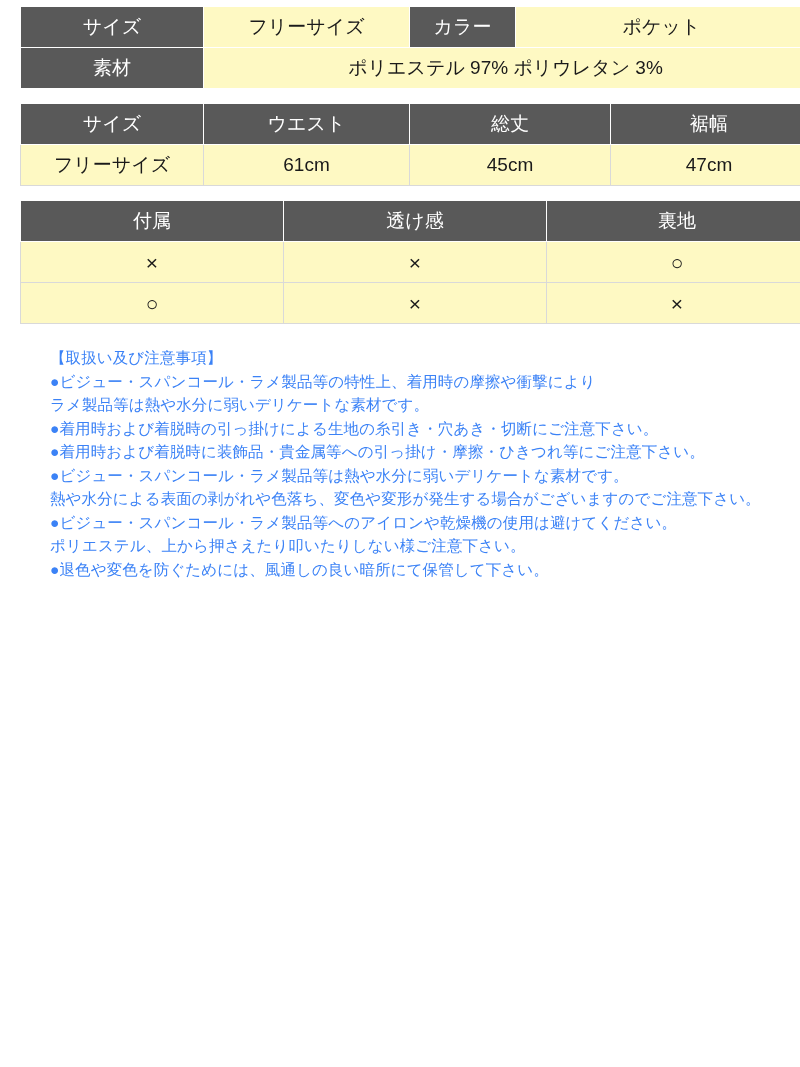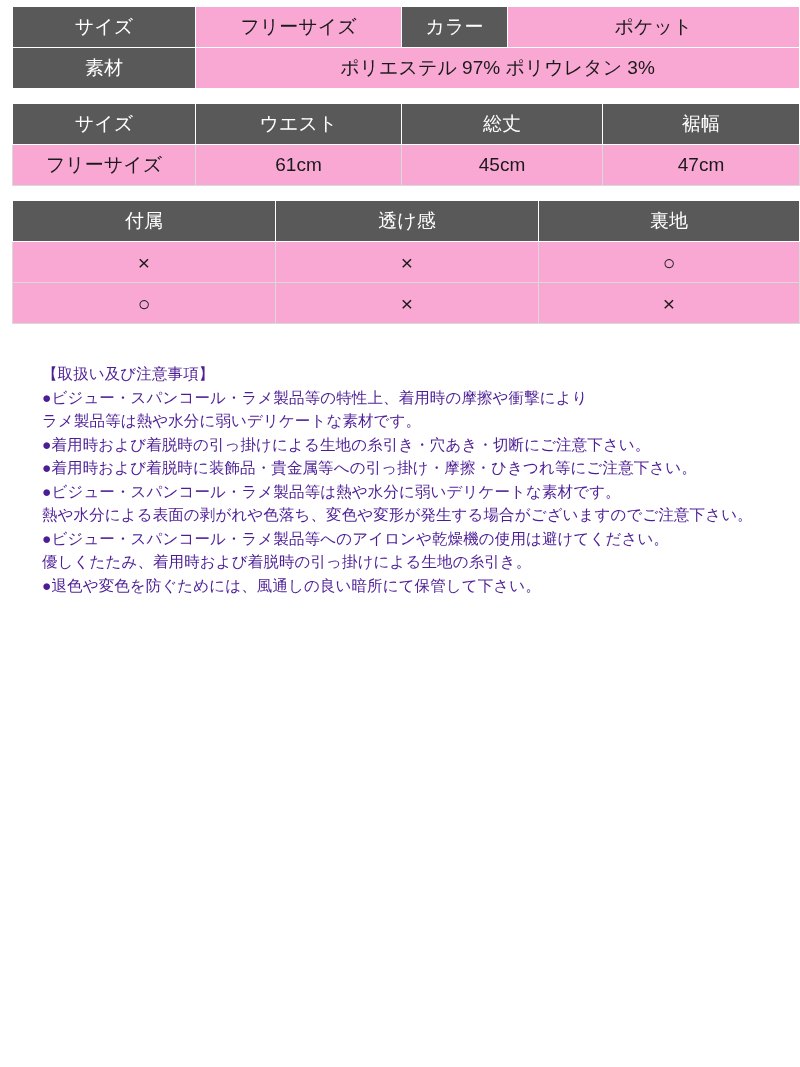--- a/index.html
+++ b/index.html
@@ -12,21 +12,21 @@
     background: #ffffff;
     font-family: "Liberation Sans", "DejaVu Sans", sans-serif;
     color: #000000;
     -webkit-font-smoothing: antialiased;
   }
   .page {
     width: 768px;
     height: 1067px;
     position: relative;
     box-sizing: border-box;
-    padding: 6px 6px 0 12px;
+    padding: 6px 6px 0 20px;
   }
 
   table {
     border-collapse: collapse;
     width: 788px;
     table-layout: fixed;
   }
   td, th {
     border: 1px solid #ffffff;
     text-align: center;
@@ -37,21 +37,21 @@
     height: 40px;
     background: #ffffff;
     color: #000000;
   }
   .hd {
     background: #595959;
     color: #ffffff;
     font-size: 19px;
   }
   .cell {
-    background: #f9a8d4;
+    background: #fef9c3;
     color: #1a1a1a;
     font-size: 19px;
   }
   .mark {
     font-size: 21px;
     line-height: 1;
   }
 
   
   .tbl-spec { margin-bottom: 14px; }
@@ -60,24 +60,24 @@
 
   
   .bordered td {
     border: 1px solid #d9d9d9;
   }
   .bordered td.hd {
     border: 1px solid #ffffff;
   }
 
   .notes {
-    margin: 38px 0 0 30px;
+    margin: 22px 0 0 30px;
     font-size: 15.5px;
     line-height: 1.52;
-    color: #4c1d95;
+    color: #3b82f6;
     letter-spacing: 0.1px;
   }
   .notes .title {
     display: block;
   }
   .notes p {
     margin: 0;
   }
 </style>
 </head>
@@ -139,17 +139,17 @@
 
   <div class="notes">
     <p class="title">【取扱い及び注意事項】</p>
     <p>●ビジュー・スパンコール・ラメ製品等の特性上、着用時の摩擦や衝撃により</p>
     <p>ラメ製品等は熱や水分に弱いデリケートな素材です。</p>
     <p>●着用時および着脱時の引っ掛けによる生地の糸引き・穴あき・切断にご注意下さい。</p>
     <p>●着用時および着脱時に装飾品・貴金属等への引っ掛け・摩擦・ひきつれ等にご注意下さい。</p>
     <p>●ビジュー・スパンコール・ラメ製品等は熱や水分に弱いデリケートな素材です。</p>
     <p>熱や水分による表面の剥がれや色落ち、変色や変形が発生する場合がございますのでご注意下さい。</p>
     <p>●ビジュー・スパンコール・ラメ製品等へのアイロンや乾燥機の使用は避けてください。</p>
-    <p>優しくたたみ、着用時および着脱時の引っ掛けによる生地の糸引き。</p>
+    <p>ポリエステル、上から押さえたり叩いたりしない様ご注意下さい。</p>
     <p>●退色や変色を防ぐためには、風通しの良い暗所にて保管して下さい。</p>
   </div>
 
 </div>
 
 </body></html>

